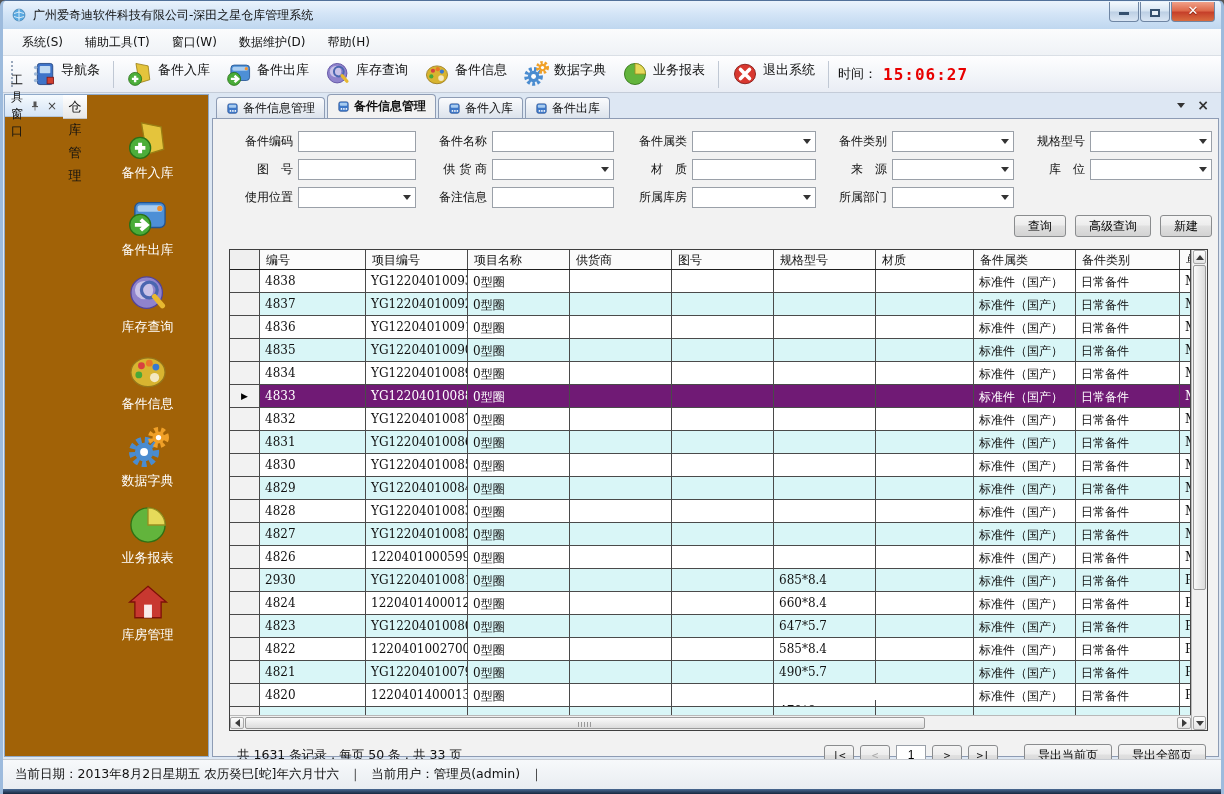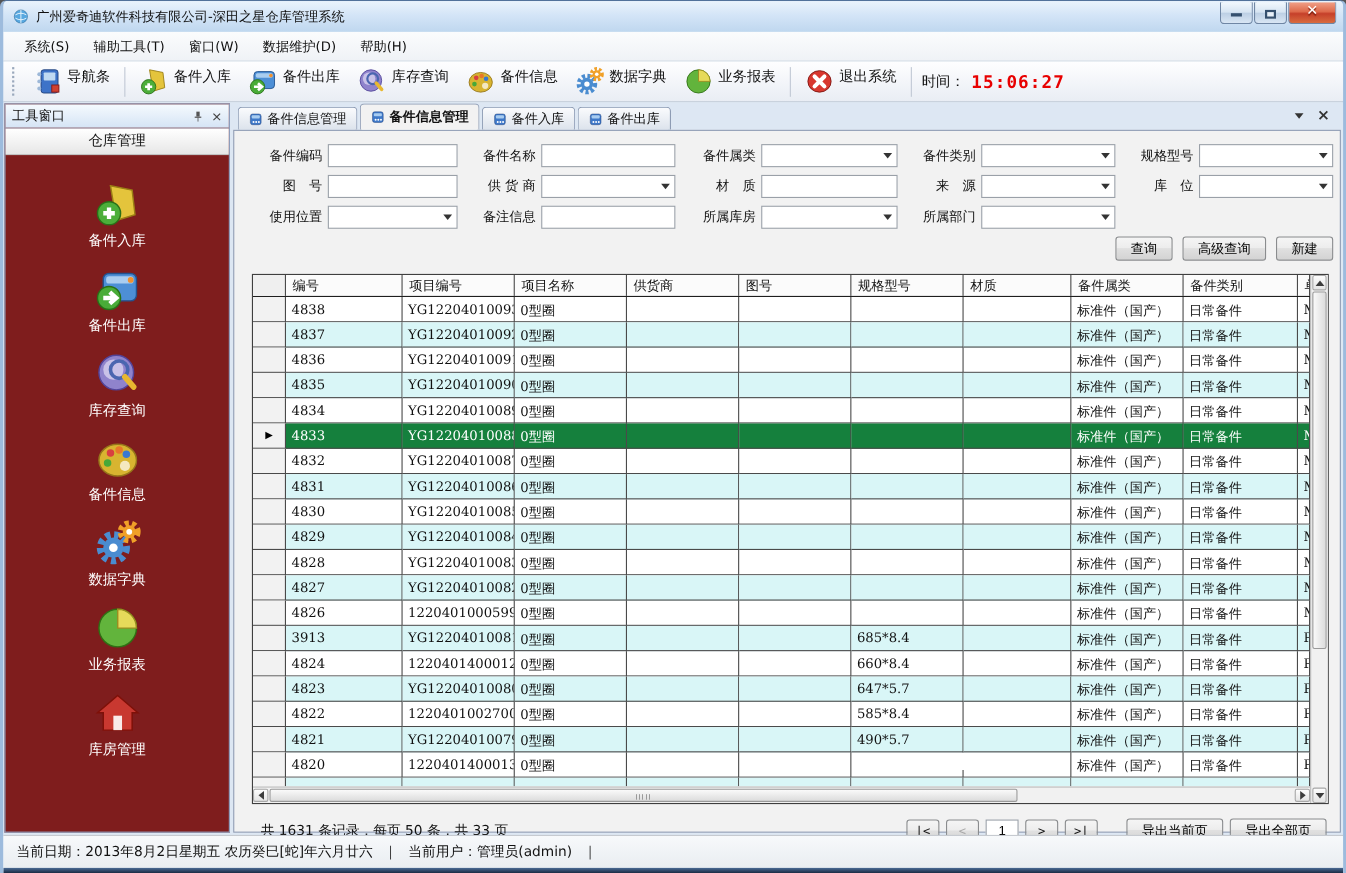--- a/index.html
+++ b/index.html
@@ -38,22 +38,22 @@
   .tool-item .ticon svg { display:block; }
   .tool-sep { width:1px; height:27px; background:#C0C8D4; margin:0 5px; }
   .tool-time { display:flex; align-items:center; gap:6px; padding-left:4px; }
   .tool-time-label { font-size:13px; }
   .tool-time-value { color:#E80000; font-weight:bold; font-size:16px; font-family:"DejaVu Sans Mono","Liberation Mono",monospace; letter-spacing:1px; }
 
   
   .main { flex:1 1 auto; display:flex; min-height:0; background:#DDE7F3; }
 
   
-  .sidebar { width:205px; flex:0 0 205px; margin:1px 0 2px 1px; display:flex; flex-direction:column;
-             border:1px solid #8FA9C9; background:#7f1d1d; }
+  .sidebar { width:205px; flex:0 0 205px; margin:1px 0 2px 1px; display:flex; flex-direction:row;
+             border:1px solid #8FA9C9; background:#a16207; }
   .sb-header { height:22px; flex:0 0 22px; display:flex; align-items:center; gap:6px; padding:0 6px;
                background:linear-gradient(#F5FAFE,#D5E4F5); border-bottom:1px solid #B5C5D9; font-size:12px; }
   .sb-title { flex:1; }
   .sb-hbtn { color:#444; font-size:12px; line-height:1; cursor:default; display:flex; align-items:center; }
   .sb-group { height:24px; flex:0 0 24px; text-align:center; line-height:23px; font-size:13px;
               background:linear-gradient(#FFFFFF,#E7E7E7); border-bottom:1px solid #C2C2C2; }
   .sb-body { flex:1; overflow:hidden; display:flex; flex-direction:column; align-items:center; gap:14px; padding-top:24px; }
   .sb-item { display:flex; flex-direction:column; align-items:center; gap:3px; color:#FFFFFF; font-size:13px; cursor:default; }
   .sb-item svg { display:block; }
 
@@ -90,21 +90,21 @@
   .thead { display:flex; height:20px; flex:0 0 20px; background:#FBFBFB; border-bottom:1px solid #1E1E1E;
            font-size:12px; }
   .th { padding:2px 0 0 6px; border-right:1px solid #4A4A4A; overflow:hidden; white-space:nowrap; }
   .th.sel { background:#EFEFEF; padding:0; }
   .tbody { flex:1; overflow:hidden; font-family:"DejaVu Serif","Liberation Serif",serif; }
   .tr { display:flex; height:23px; }
   .td { padding:4px 0 0 5px; border-right:1px solid #4A4A4A; border-bottom:1px solid #4A4A4A;
         overflow:hidden; white-space:nowrap; font-size:12px; }
   .td.sel { background:#F2F2F2; display:flex; align-items:center; justify-content:center; padding:0; color:#000; font-size:9px; }
   .tr.odd .td:not(.sel) { background:#D9F6F7; }
-  .tr.selected .td:not(.sel) { background:#15803d; color:#FFF; }
+  .tr.selected .td:not(.sel) { background:#701a75; color:#FFF; }
 
   
   .vscroll { grid-row:1 / 3; grid-column:2; background:#F1F1F1; border-left:1px solid #B9B9B9; position:relative; }
   .hscroll { grid-row:2; grid-column:1; background:#F1F1F1; border-top:1px solid #B9B9B9; position:relative; }
   .sc-btn { position:absolute; display:flex; align-items:center; justify-content:center;
             background:linear-gradient(#FDFDFD,#E4E4E4); border:1px solid #A8A8A8; border-radius:2px; }
   .v-up { top:0; left:1px; right:1px; height:14px; }
   .v-dn { bottom:0; left:1px; right:1px; height:14px; }
   .h-lf { left:0; top:1px; bottom:1px; width:14px; }
   .h-rt { right:0; top:1px; bottom:1px; width:14px; }
@@ -663,21 +663,21 @@
                   <div class="td" style="width: 102px;"></div>
                   <div class="td" style="width: 102px;"></div>
                   <div class="td" style="width: 102px;"></div>
                   <div class="td" style="width: 98px;"></div>
                   <div class="td" style="width: 102px;">标准件（国产）</div>
                   <div class="td" style="width: 104px;">日常备件</div>
                   <div class="td" style="flex: 1 1 0%; min-width: 0px;">M</div>
                 </div>
                 <div class="tr odd">
                   <div class="td sel" style="width: 30px;"></div>
-                  <div class="td" style="width: 106px;">3913</div>
+                  <div class="td" style="width: 106px;">2930</div>
                   <div class="td" style="width: 102px;">YG12204010081</div>
                   <div class="td" style="width: 102px;">0型圈</div>
                   <div class="td" style="width: 102px;"></div>
                   <div class="td" style="width: 102px;"></div>
                   <div class="td" style="width: 102px;">685*8.4</div>
                   <div class="td" style="width: 98px;"></div>
                   <div class="td" style="width: 102px;">标准件（国产）</div>
                   <div class="td" style="width: 104px;">日常备件</div>
                   <div class="td" style="flex: 1 1 0%; min-width: 0px;">PC</div>
                 </div>

